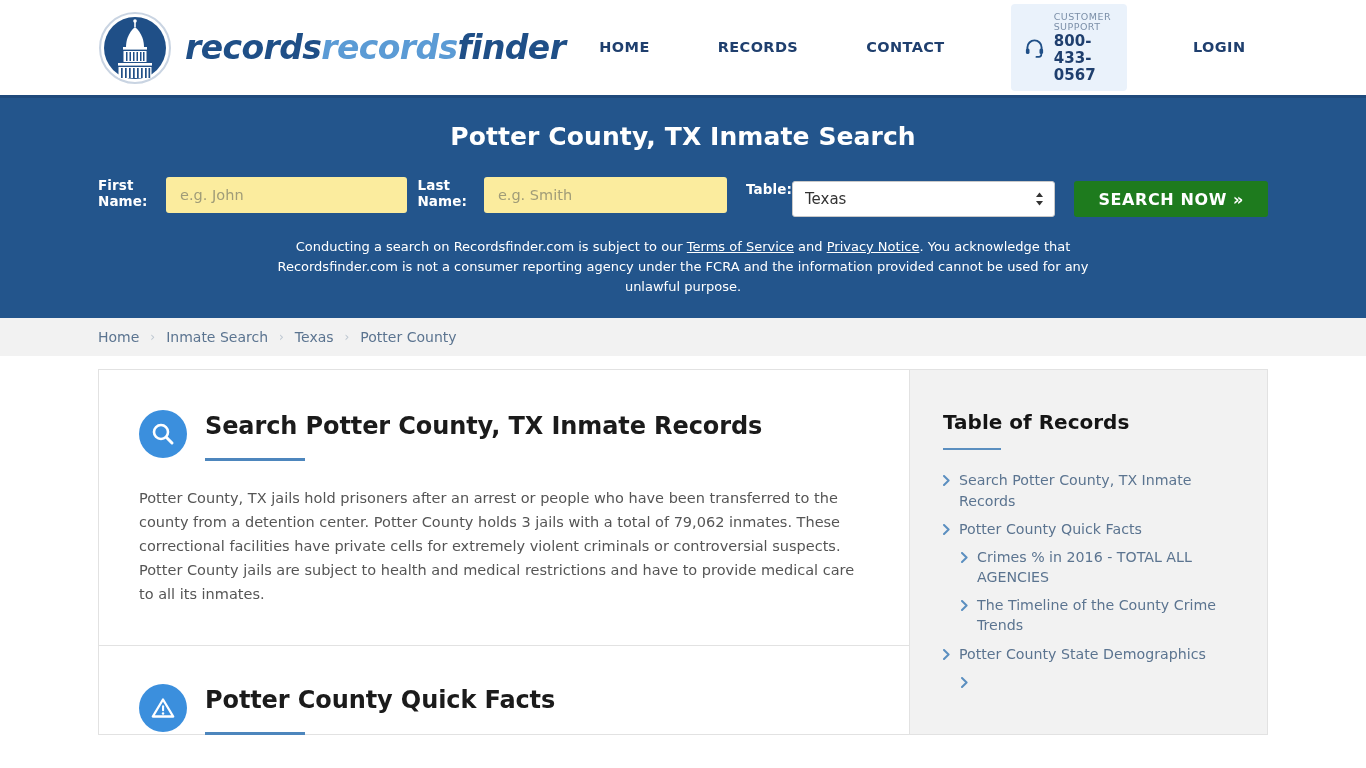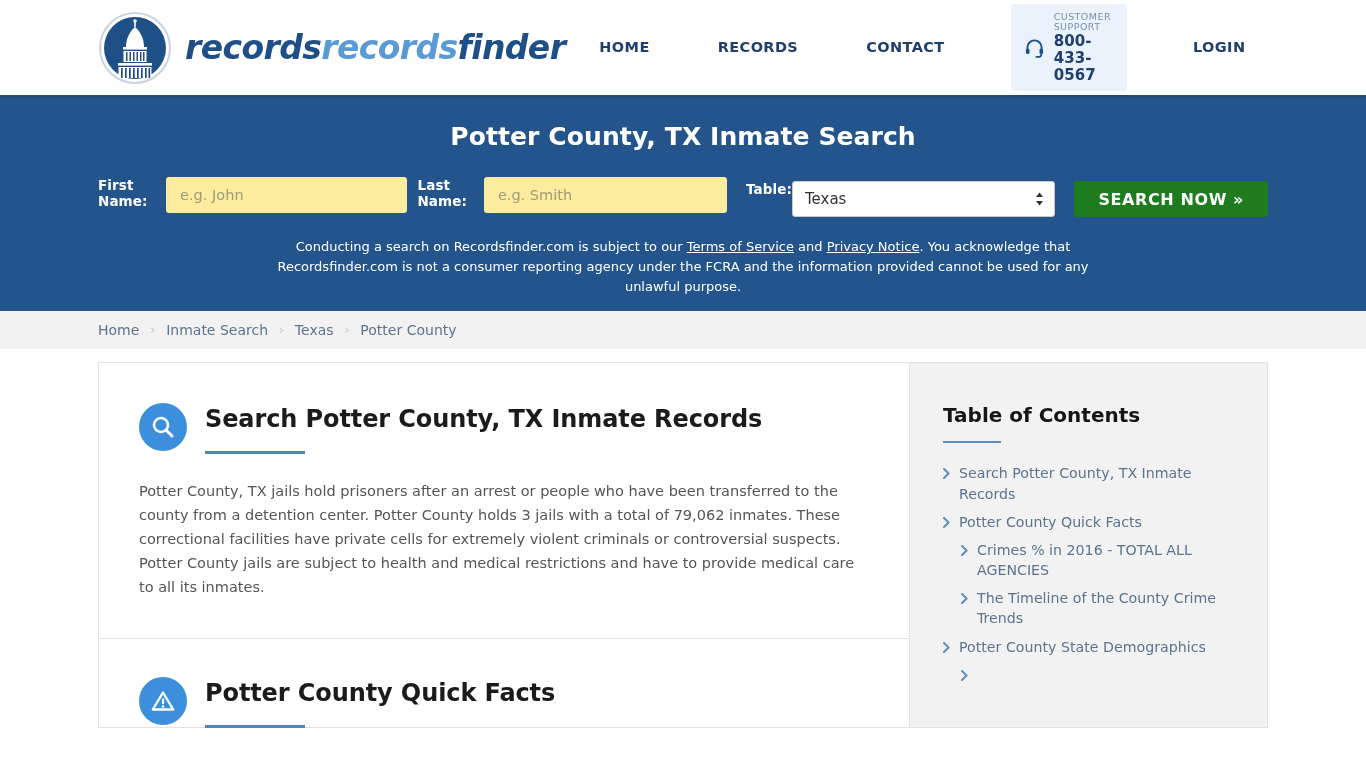--- a/index.html
+++ b/index.html
@@ -73,21 +73,21 @@
     font-size: 15px;
     font-weight: 700;
     color: #1f3f6e;
     letter-spacing: 0.1px;
   }
 
   
   .hero {
     background: #23558c;
     border-top: 3px solid #1f4a7c;
-    padding: 24px 98px 13px;
+    padding: 24px 98px 20px;
   }
   .hero-title {
     text-align: center;
     color: #ffffff;
     font-size: 25px;
     font-weight: 700;
     margin: 0 0 26px;
     letter-spacing: 0.1px;
   }
   .search-row {
@@ -420,21 +420,21 @@
         <div class="sec-title-box">
           <h2 class="sec-title">Potter County Quick Facts</h2>
           <div class="sec-rule"></div>
         </div>
       </div>
     </div>
 
   </div>
 
   <div class="side-col">
-    <h3 class="toc-title">Table of Contents</h3>
+    <h3 class="toc-title">Table of Records</h3>
     <div class="toc-rule"></div>
     <ul class="toc-list">
       <li class="toc-item">
         <span class="toc-chev">
           <svg viewBox="0 0 7 11" width="7" height="11">
               <path d="M1 1 L5.6 5.5 L1 10" fill="none" stroke="#5b8fc0" stroke-width="2" stroke-linecap="round" stroke-linejoin="round"></path>
             </svg>
         </span>
         <a class="toc-link">Search Potter County, TX Inmate Records</a>
       </li>

